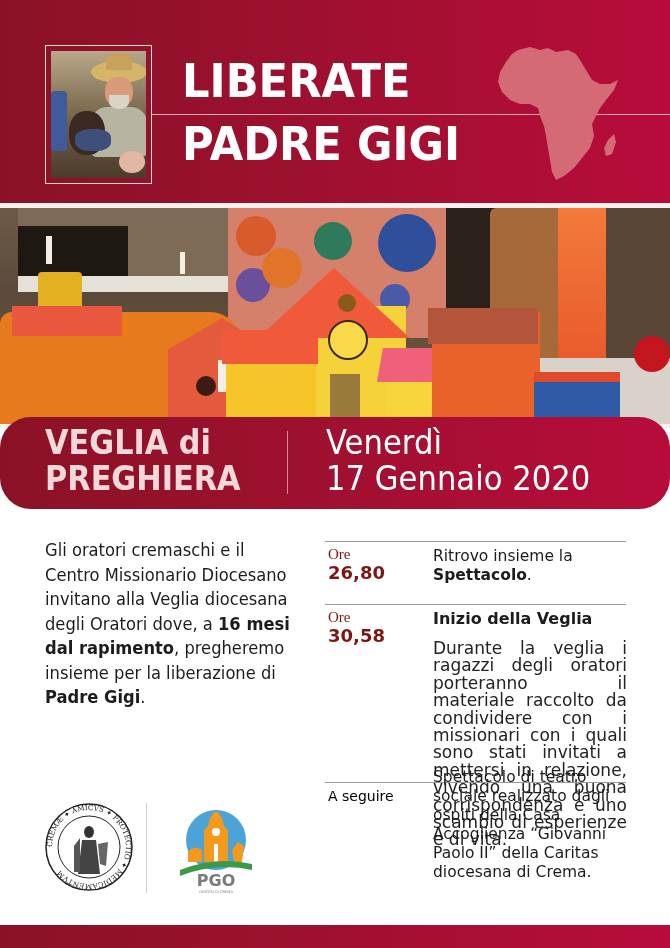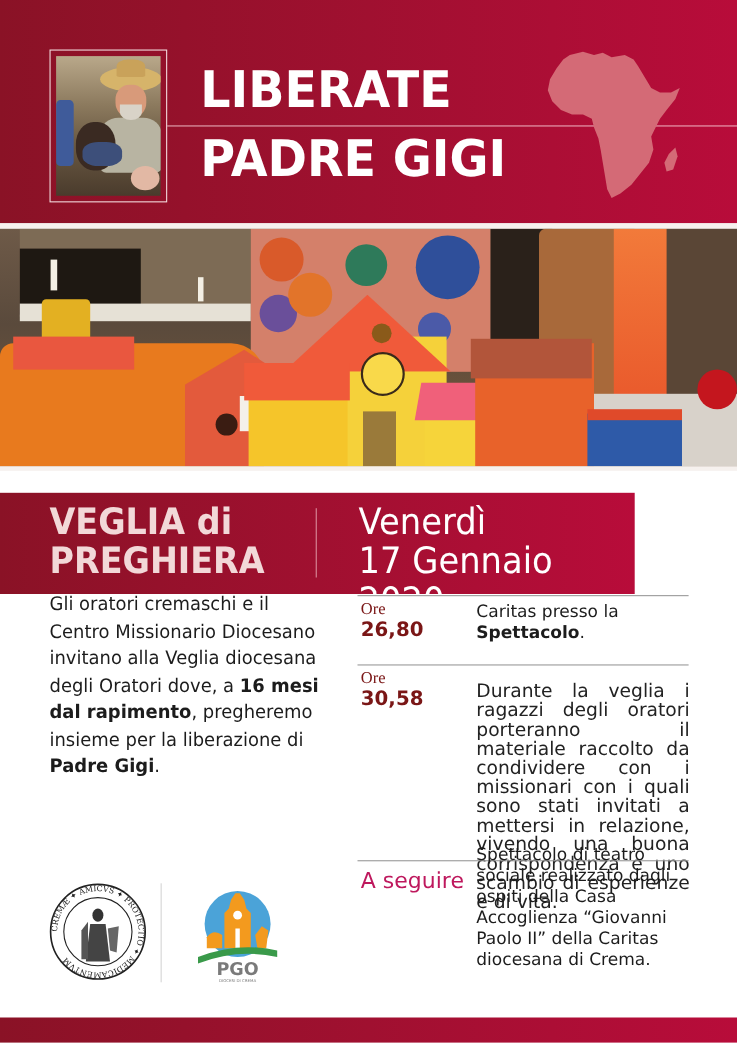--- a/index.html
+++ b/index.html
@@ -33,41 +33,41 @@
 
   
   .stripe { position: absolute; left: 0; width: 670px; background: #f6f1ee; }
 
   
   .photo { position: absolute; left: 0; top: 208px; width: 670px; height: 216px; overflow: hidden;
     background: linear-gradient(180deg, #6e5a48 0%, #5a4a3c 40%, #7b5b3a 100%); }
   .ph { position: absolute; }
 
   
-  .band { position: absolute; left: 0; top: 448px; width: 577px; height: 92px; }
+  .band { position: absolute; left: 0; top: 417px; width: 670px; height: 92px; border-radius: 31px; }
   .band-left { position: absolute; left: 45px; top: 8px; color: #f2d8d8; font-weight: bold; font-size: 33px; line-height: 36px;
     transform: scaleX(0.92); transform-origin: left; }
   .band-sep { position: absolute; left: 287px; top: 14px; width: 1px; height: 63px; background: rgba(255,220,225,0.6); }
   .band-right { position: absolute; left: 326px; top: 8px; color: #ffffff; font-size: 33px; line-height: 36px;
     transform: scaleX(0.93); transform-origin: left; }
 
   
   .intro { position: absolute; left: 45px; top: 538px; width: 260px; font-size: 17px; line-height: 24.5px; color: #1c1c1c;
     transform: scaleX(0.96); transform-origin: left; }
   .intro b { font-weight: bold; }
 
   .divider { position: absolute; left: 325px; width: 301px; height: 1px; background: #9a9a9a; }
   .time { position: absolute; left: 328px; color: #7a1616; }
   .time .ore { font-size: 15px; line-height: 17px; display: block; font-family: Liberation Serif, serif; }
   .time .hm { font-size: 18px; line-height: 20px; font-weight: bold; display: block; }
   .event { position: absolute; left: 433px; width: 194px; color: #1c1c1c; }
   .event .t { font-size: 15.5px; line-height: 19px; }
   .event .h { font-size: 16px; line-height: 19px; font-weight: bold; }
   .event .d { font-size: 17px; line-height: 17.4px; text-align: justify; color: #222; margin-top: 12px; }
-  .seguire { position: absolute; left: 328px; top: 788px; color: #be185d; font-size: 20px; }
+  .seguire { position: absolute; left: 328px; top: 788px; color: #000000; font-size: 14px; }
 
   
   .seal { position: absolute; left: 44px; top: 802px; width: 90px; height: 90px; }
   .logo-sep { position: absolute; left: 146px; top: 803px; width: 1px; height: 90px; background: #d4d4d4; }
   .pgo { position: absolute; left: 176px; top: 800px; width: 80px; height: 95px; }
 
   
   .footer { position: absolute; left: 0; top: 925px; width: 670px; height: 23px; }
 </style>
 </head>
@@ -174,30 +174,31 @@
   <span>Gli oratori cremaschi e il Centro Missionario Diocesano invitano alla Veglia diocesana degli Oratori dove, a </span><b>16 mesi dal rapimento</b><span>, pregheremo insieme per la liberazione di </span><b>Padre Gigi</b><span>.</span>
 </div>
 
 <div class="divider" style="top:541px;"></div>
 
 <div class="time" style="top:546px;">
   <span class="ore">Ore</span>
   <span class="hm">26,80</span>
 </div>
 <div class="event t" style="top:547px;">
-  <div class="t"><span>Caritas presso la </span><b>Spettacolo</b><span>.</span></div>
+  <div class="t"><span>Ritrovo insieme la </span><b>Spettacolo</b><span>.</span></div>
 </div>
 
 <div class="divider" style="top:604px;"></div>
 
 <div class="time" style="top:609px;">
   <span class="ore">Ore</span>
   <span class="hm">30,58</span>
 </div>
 <div class="event" style="top:609px;">
+  <div class="h">Inizio della Veglia</div>
   <div class="d">Durante la veglia i ragazzi degli oratori porteranno il materiale raccolto da condividere con i missionari con i quali sono stati invitati a mettersi in relazione, vivendo una buona corrispondenza e uno scambio di esperienze e di vita.</div>
 </div>
 
 <div class="divider" style="top:782px;"></div>
 
 <div class="seguire">A seguire</div>
 <div class="event t" style="top:768px;">
   <div class="t">Spettacolo di teatro sociale realizzato dagli ospiti della Casa Accoglienza “Giovanni Paolo II” della Caritas diocesana di Crema.</div>
 </div>
 

